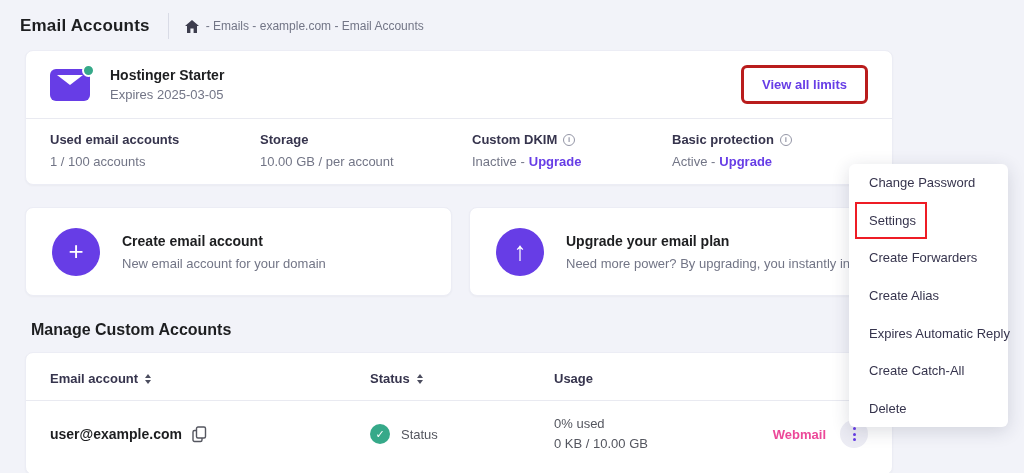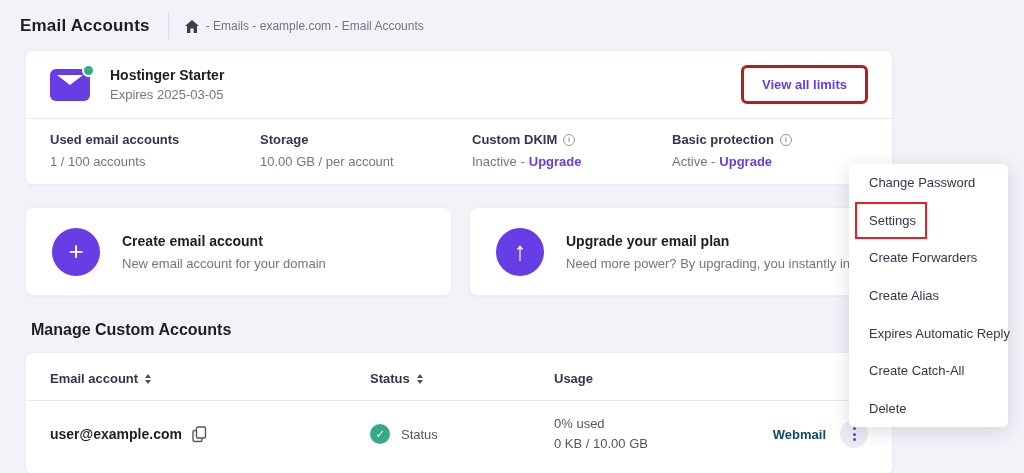--- a/index.html
+++ b/index.html
@@ -86,21 +86,21 @@
   .email-cell { display:flex; align-items:center; gap:10px; font-size:14px; font-weight:bold; color:#1d1e20; }
   .copy-btn { display:inline-flex; cursor:pointer; }
   .status-cell { display:flex; align-items:center; gap:11px; font-size:13px; color:#54565f; }
   .check-circle {
     width:20px; height:20px; border-radius:50%; background:#36a989;
     color:#fff; font-size:11px; font-weight:bold;
     display:flex; align-items:center; justify-content:center;
   }
   .usage-cell { font-size:13px; color:#54565f; line-height:1.55; }
   .actions-cell { display:flex; align-items:center; justify-content:flex-end; gap:14px; }
-  .webmail-link { color:#0c4a6e; font-size:13px; font-weight:bold; cursor:pointer; }
+  .webmail-link { color:#ec4899; font-size:13px; font-weight:bold; cursor:pointer; }
   .kebab {
     width:28px; height:28px; border-radius:50%; background:#ececf4;
     display:flex; flex-direction:column; align-items:center; justify-content:center; gap:2.5px;
     cursor:pointer;
   }
   .kebab i { width:3px; height:3px; border-radius:50%; background:#673de6; }
 
   
   .context-menu {
     position:absolute; left:849px; top:164px; width:159px; height:263px;

